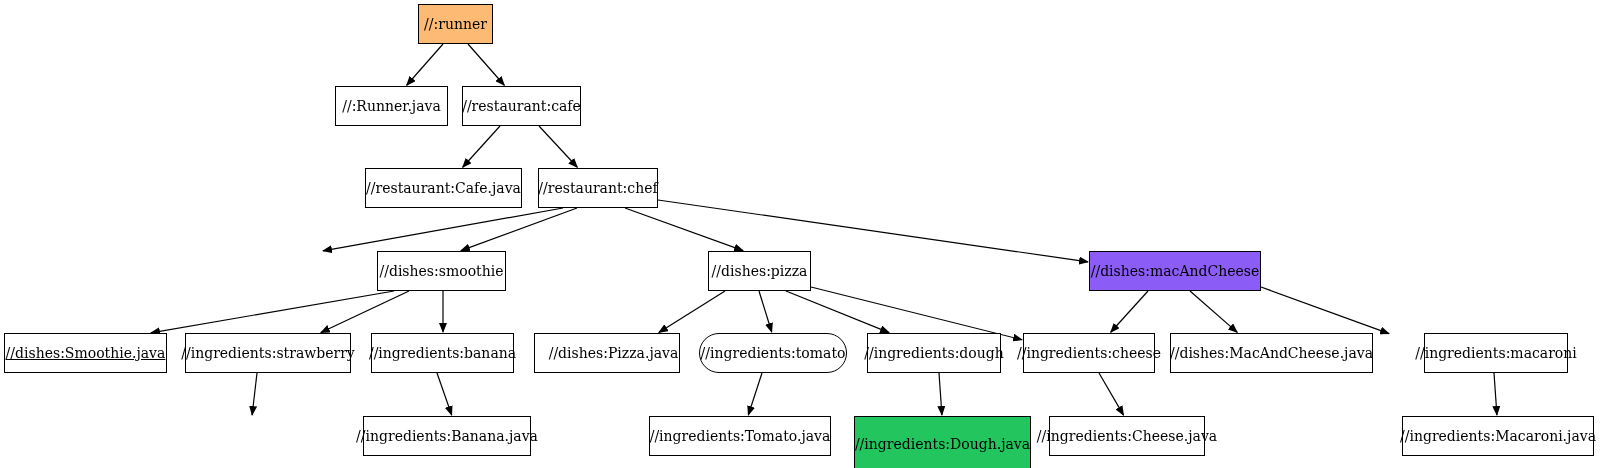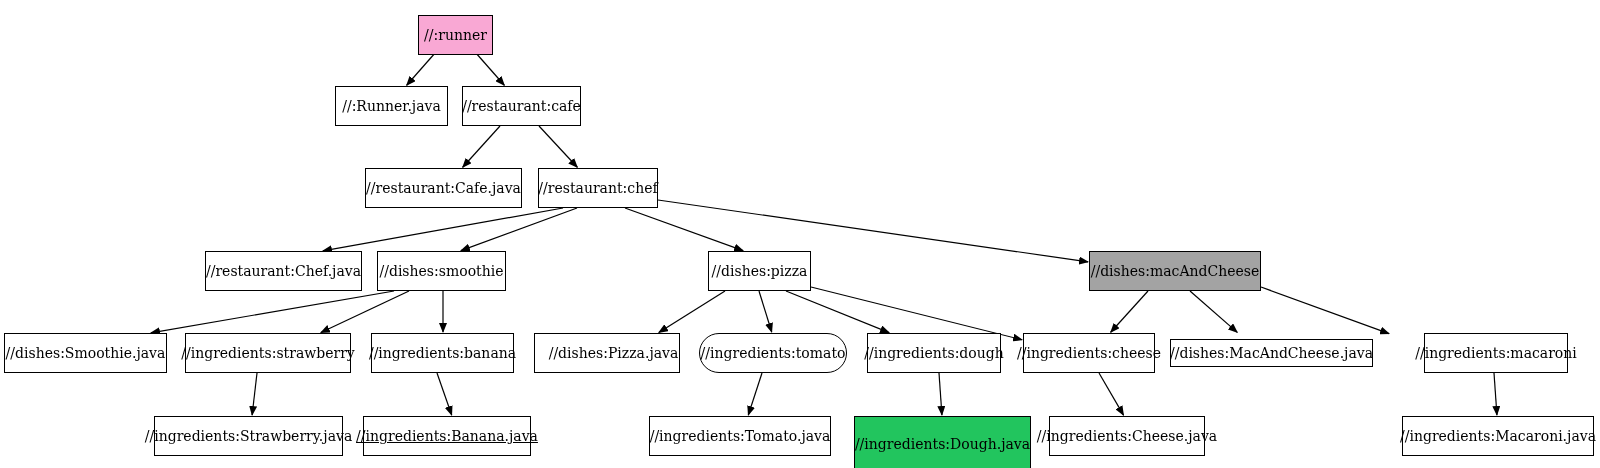--- a/index.html
+++ b/index.html
@@ -82,78 +82,72 @@
         <line x1="257" y1="373" x2="252.11550085817456" y2="415.00669261969875" stroke="#000000" stroke-width="1.2" marker-end="url(#arrowhead)"></line>
         <line x1="437" y1="373" x2="451.6706278436817" y2="415.05579981855425" stroke="#000000" stroke-width="1.2" marker-end="url(#arrowhead)"></line>
         <line x1="762" y1="373" x2="748.3095860474608" y2="415.04912856851325" stroke="#000000" stroke-width="1.2" marker-end="url(#arrowhead)"></line>
         <line x1="939" y1="373" x2="941.930401737151" y2="415.00242489916377" stroke="#000000" stroke-width="1.2" marker-end="url(#arrowhead)"></line>
         <line x1="1099" y1="373" x2="1123.4973795426254" y2="415.1354928133158" stroke="#000000" stroke-width="1.2" marker-end="url(#arrowhead)"></line>
         <line x1="1494" y1="373" x2="1496.930401737151" y2="415.00242489916377" stroke="#000000" stroke-width="1.2" marker-end="url(#arrowhead)"></line>
       </g>
   </svg>
 
   <div id="node-layer">
-      <div class="graph-node" style="left: 418px; top: 15px; width: 75px; height: 40px; border-color: rgb(0, 0, 0); background: #f9a8d4;">
+      <div class="graph-node" style="left: 418px; top: 4px; width: 75px; height: 40px; border-color: rgb(0, 0, 0); background: #fdba74;">
         <span class="node-label">//:runner</span>
       </div>
       <div class="graph-node" style="left: 335px; top: 86px; width: 113px; height: 40px; border-color: rgb(0, 0, 0); background: rgb(255, 255, 255);">
         <span class="node-label">//:Runner.java</span>
       </div>
       <div class="graph-node" style="left: 462px; top: 86px; width: 119px; height: 40px; border-color: rgb(0, 0, 0); background: rgb(255, 255, 255);">
         <span class="node-label">//restaurant:cafe</span>
       </div>
       <div class="graph-node" style="left: 365px; top: 168px; width: 157px; height: 40px; border-color: rgb(0, 0, 0); background: rgb(255, 255, 255);">
         <span class="node-label">//restaurant:Cafe.java</span>
       </div>
       <div class="graph-node" style="left: 538px; top: 168px; width: 120px; height: 40px; border-color: rgb(0, 0, 0); background: rgb(255, 255, 255);">
         <span class="node-label">//restaurant:chef</span>
       </div>
-      <div class="graph-node" style="left: 205px; top: 251px; width: 157px; height: 40px; border-color: rgb(0, 0, 0); background: rgb(255, 255, 255);">
-        <span class="node-label">//restaurant:Chef.java</span>
-      </div>
       <div class="graph-node" style="left: 377px; top: 251px; width: 129px; height: 40px; border-color: rgb(0, 0, 0); background: rgb(255, 255, 255);">
         <span class="node-label">//dishes:smoothie</span>
       </div>
       <div class="graph-node" style="left: 708px; top: 251px; width: 103px; height: 40px; border-color: rgb(0, 0, 0); background: rgb(255, 255, 255);">
         <span class="node-label">//dishes:pizza</span>
       </div>
-      <div class="graph-node" style="left: 1089px; top: 251px; width: 172px; height: 40px; border-color: rgb(0, 0, 0); background: #a3a3a3;">
+      <div class="graph-node" style="left: 1089px; top: 251px; width: 172px; height: 40px; border-color: rgb(0, 0, 0); background: #8b5cf6;">
         <span class="node-label">//dishes:macAndCheese</span>
       </div>
-      <div class="graph-node" style="left: 4px; top: 333px; width: 163px; height: 40px; border-color: rgb(0, 0, 0); background: rgb(255, 255, 255);">
+      <div class="graph-node" style="left: 4px; top: 333px; width: 163px; height: 40px; border-color: rgb(0, 0, 0); background: rgb(255, 255, 255); text-decoration: underline;">
         <span class="node-label">//dishes:Smoothie.java</span>
       </div>
       <div class="graph-node" style="left: 185px; top: 333px; width: 166px; height: 40px; border-color: rgb(0, 0, 0); background: rgb(255, 255, 255);">
         <span class="node-label">//ingredients:strawberry</span>
       </div>
       <div class="graph-node" style="left: 371px; top: 333px; width: 143px; height: 40px; border-color: rgb(0, 0, 0); background: rgb(255, 255, 255);">
         <span class="node-label">//ingredients:banana</span>
       </div>
       <div class="graph-node" style="left: 534px; top: 333px; width: 146px; height: 40px; border-color: rgb(0, 0, 0); background: rgb(255, 255, 255); padding-left: 13px;">
         <span class="node-label">//dishes:Pizza.java</span>
       </div>
       <div class="graph-node" style="left: 699px; top: 333px; width: 148px; height: 40px; border-color: rgb(0, 0, 0); background: rgb(255, 255, 255); border-radius: 20px;">
         <span class="node-label">//ingredients:tomato</span>
       </div>
       <div class="graph-node" style="left: 867px; top: 333px; width: 134px; height: 40px; border-color: rgb(0, 0, 0); background: rgb(255, 255, 255); text-align: right;">
         <span class="node-label">//ingredients:dough</span>
       </div>
       <div class="graph-node" style="left: 1023px; top: 333px; width: 132px; height: 40px; border-color: rgb(0, 0, 0); background: rgb(255, 255, 255); text-align: right;">
         <span class="node-label">//ingredients:cheese</span>
       </div>
-      <div class="graph-node" style="left: 1170px; top: 333px; width: 203px; height: 28px; border-color: rgb(0, 0, 0); background: rgb(255, 255, 255); margin-top: 6px;">
+      <div class="graph-node" style="left: 1170px; top: 333px; width: 203px; height: 40px; border-color: rgb(0, 0, 0); background: rgb(255, 255, 255);">
         <span class="node-label">//dishes:MacAndCheese.java</span>
       </div>
       <div class="graph-node" style="left: 1424px; top: 333px; width: 144px; height: 40px; border-color: rgb(0, 0, 0); background: rgb(255, 255, 255);">
         <span class="node-label">//ingredients:macaroni</span>
       </div>
-      <div class="graph-node" style="left: 154px; top: 416px; width: 189px; height: 40px; border-color: rgb(0, 0, 0); background: rgb(255, 255, 255);">
-        <span class="node-label">//ingredients:Strawberry.java</span>
-      </div>
-      <div class="graph-node" style="left: 363px; top: 416px; width: 168px; height: 40px; border-color: rgb(0, 0, 0); background: rgb(255, 255, 255); text-decoration: underline;">
+      <div class="graph-node" style="left: 363px; top: 416px; width: 168px; height: 40px; border-color: rgb(0, 0, 0); background: rgb(255, 255, 255);">
         <span class="node-label">//ingredients:Banana.java</span>
       </div>
       <div class="graph-node" style="left: 649px; top: 416px; width: 182px; height: 40px; border-color: rgb(0, 0, 0); background: rgb(255, 255, 255);">
         <span class="node-label">//ingredients:Tomato.java</span>
       </div>
       <div class="graph-node" style="left: 854px; top: 416px; width: 177px; height: 56px; border-color: rgb(0, 0, 0); background: #22c55e;">
         <span class="node-label">//ingredients:Dough.java</span>
       </div>
       <div class="graph-node" style="left: 1049px; top: 416px; width: 156px; height: 40px; border-color: rgb(0, 0, 0); background: rgb(255, 255, 255);">
         <span class="node-label">//ingredients:Cheese.java</span>

